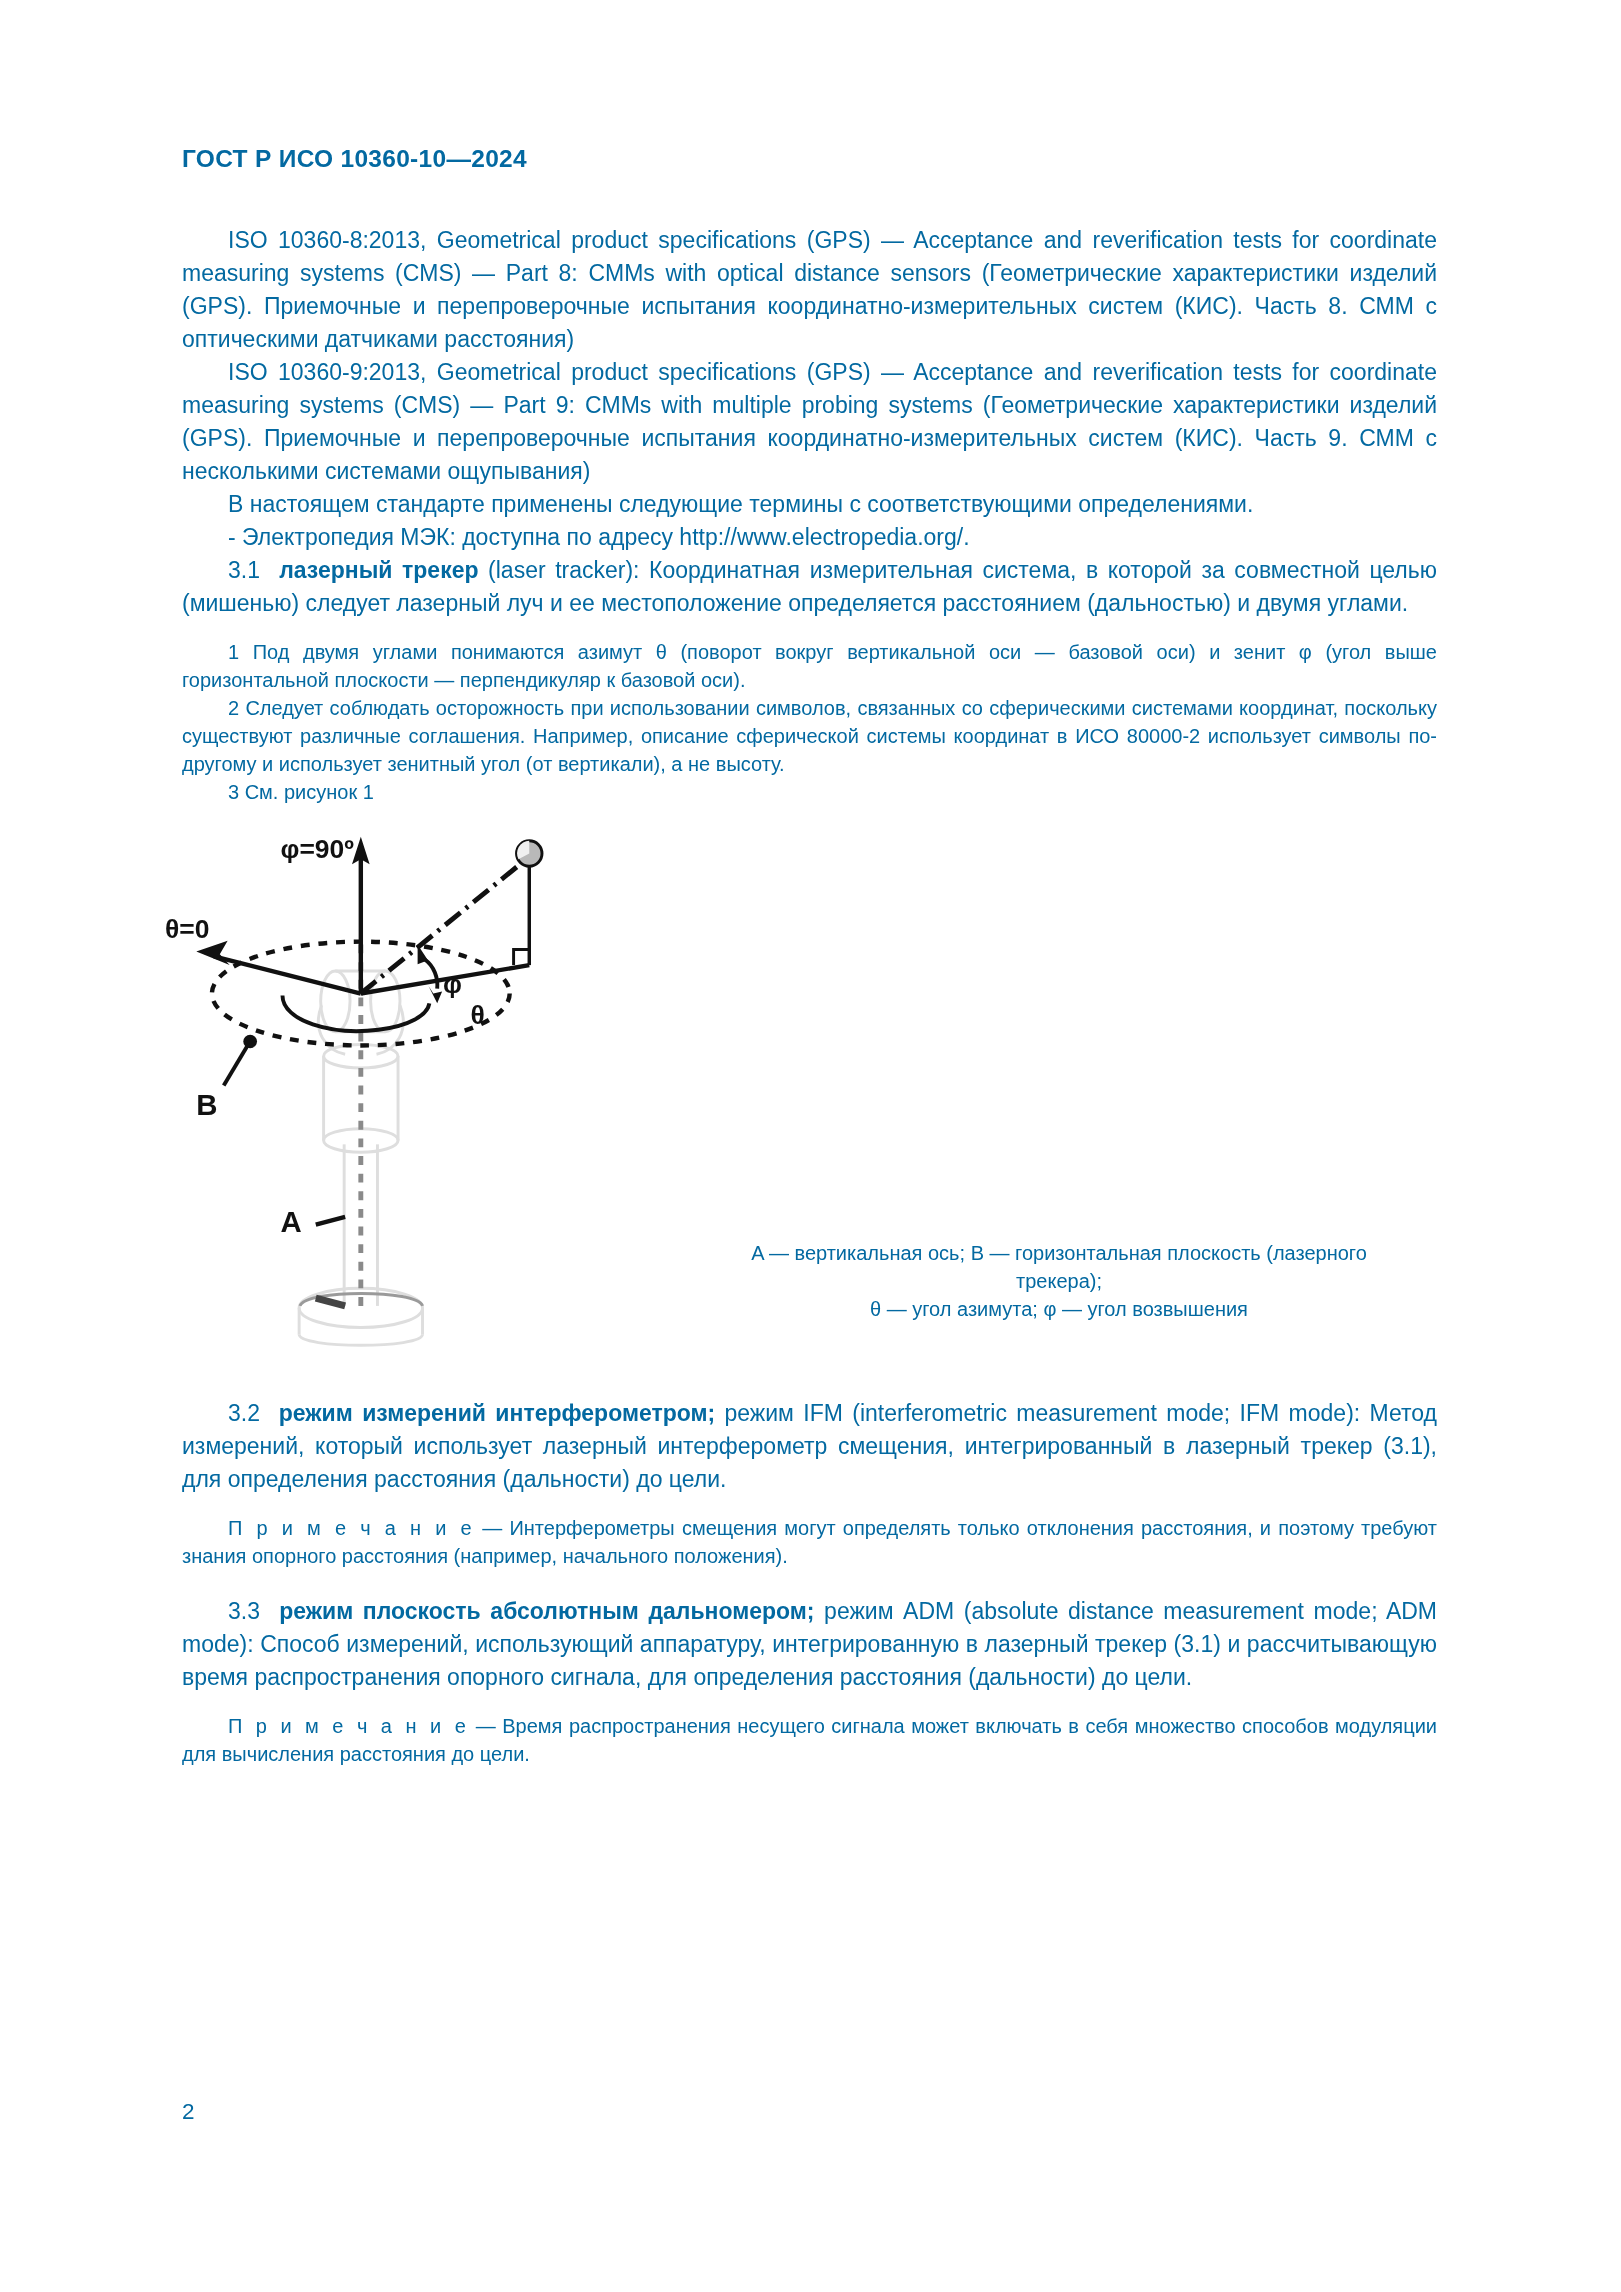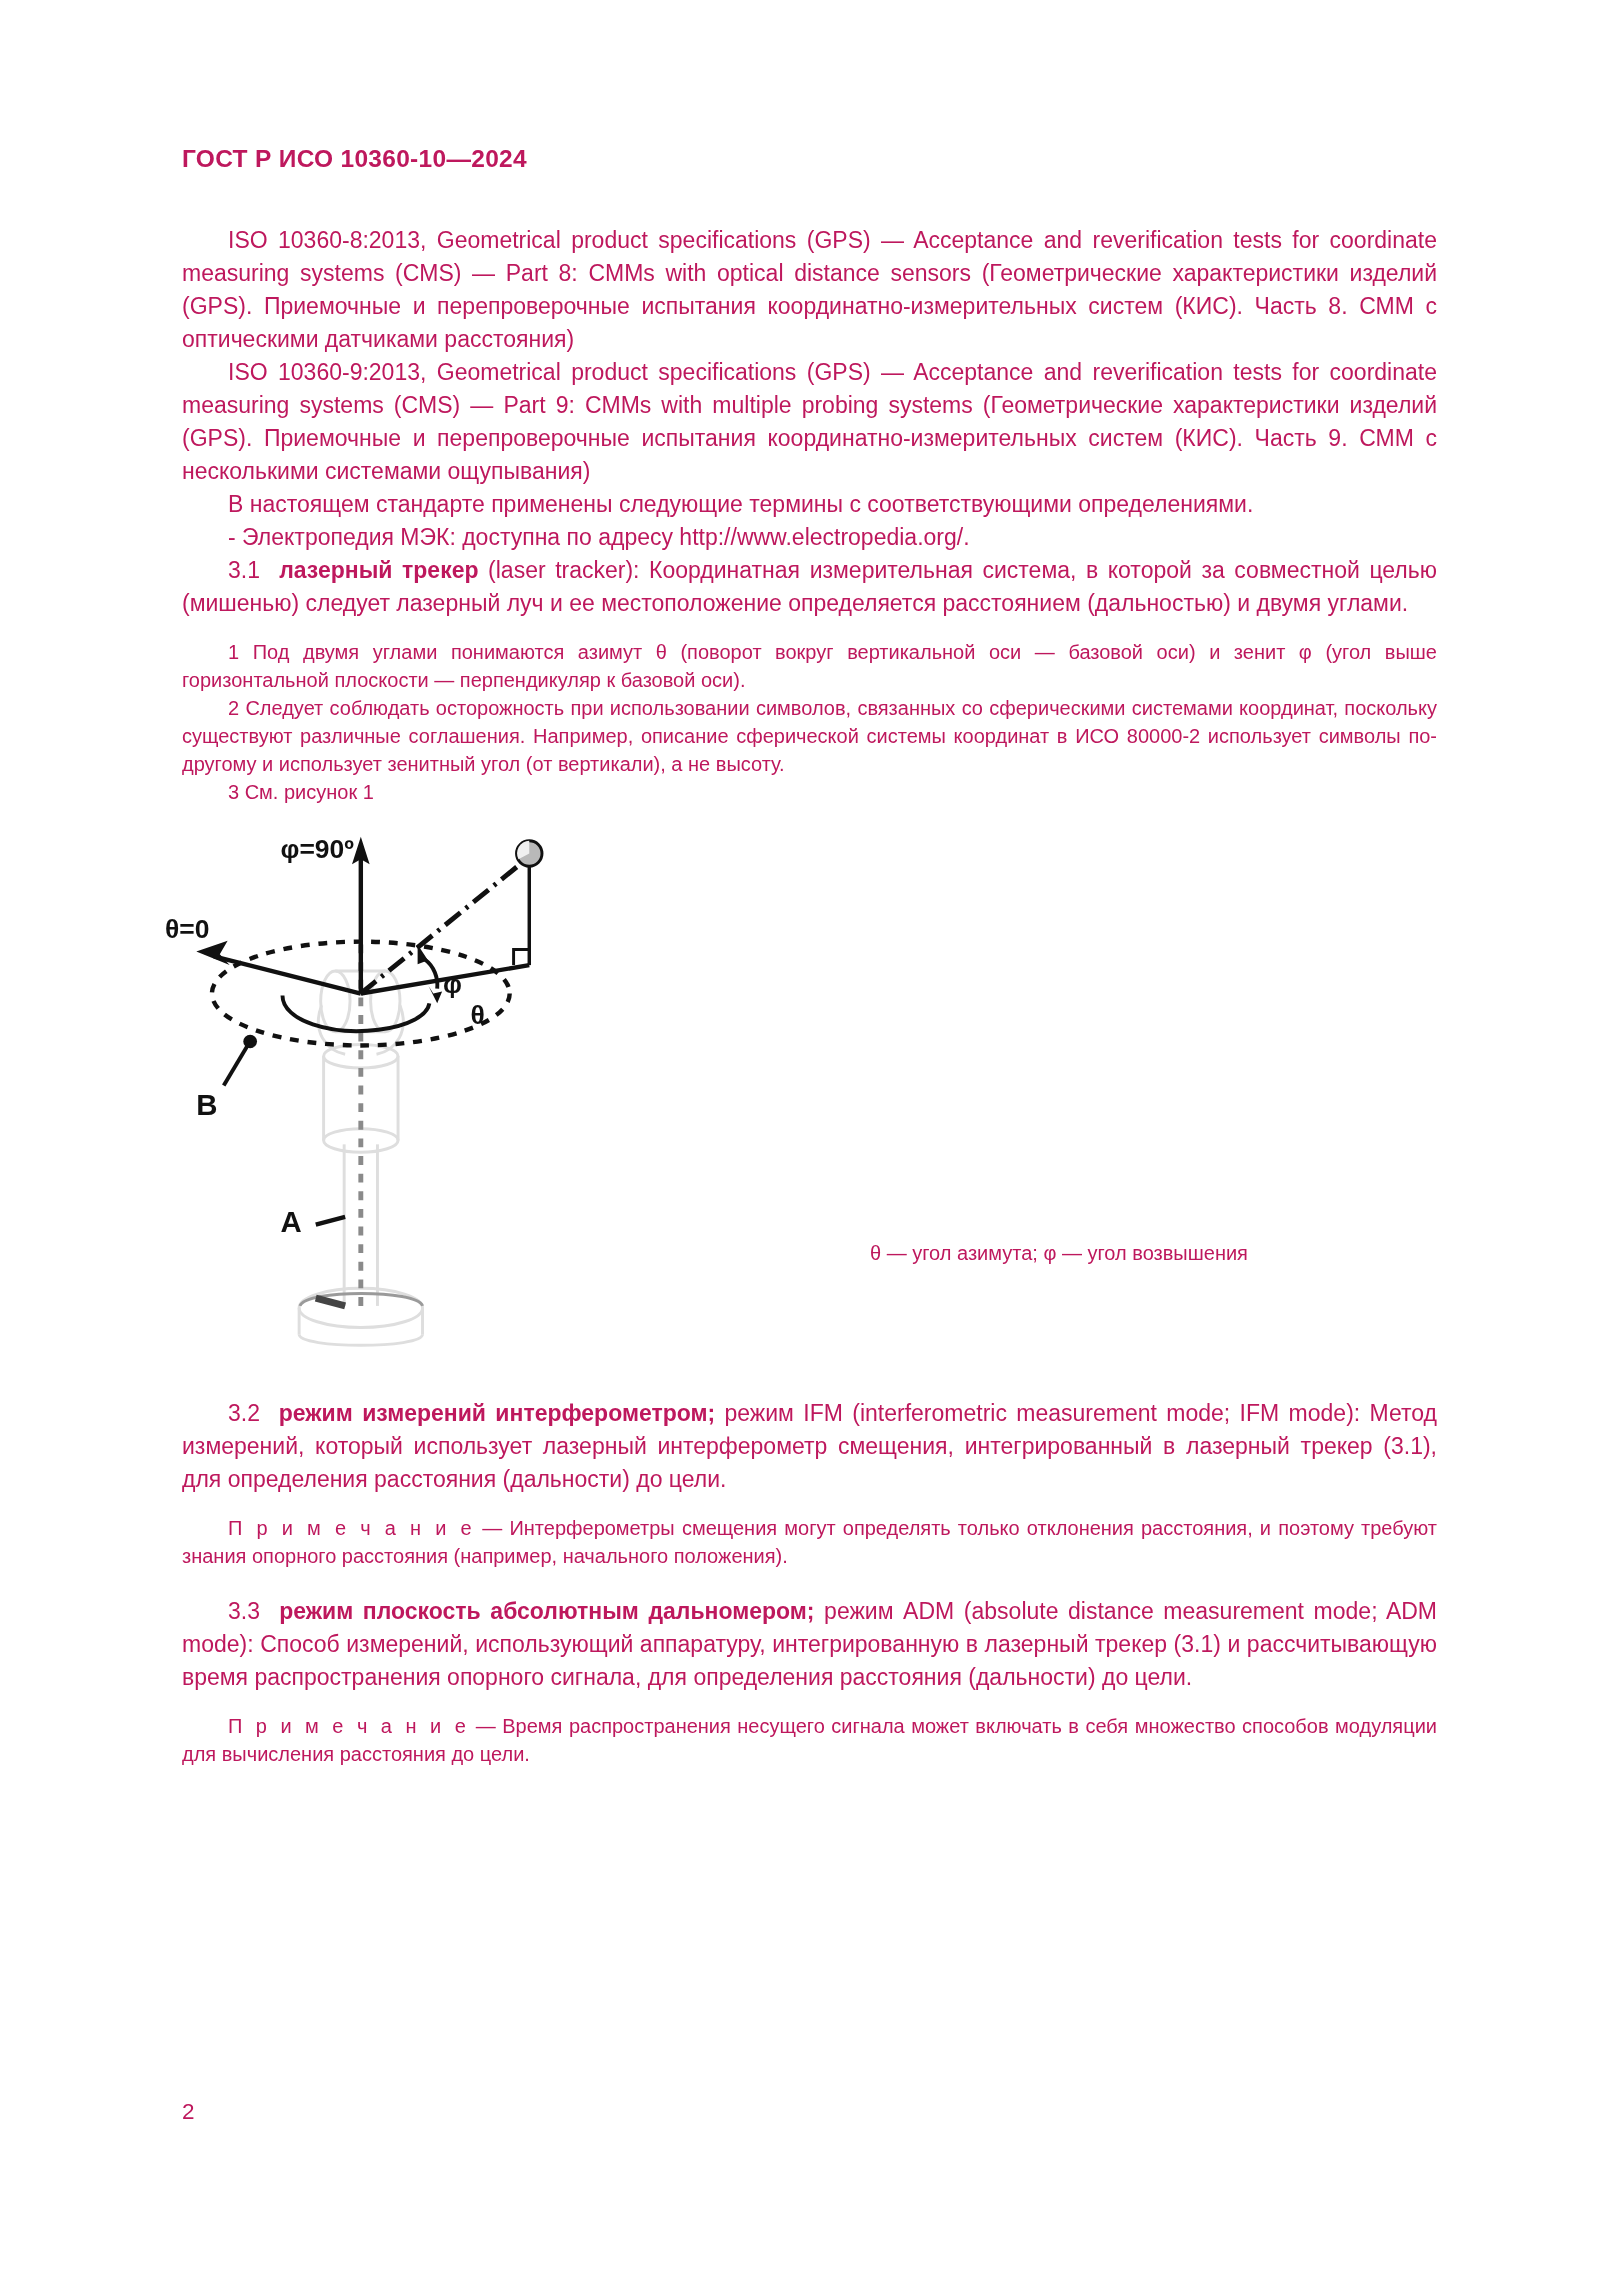--- a/index.html
+++ b/index.html
@@ -6,21 +6,21 @@
     margin: 0;
     padding: 0;
     background: #ffffff;
   }
   .page {
     position: relative;
     width: 1467px;
     height: 2293px;
     background: #ffffff;
     font-family: "Liberation Sans", sans-serif;
-    color: #be185d;
+    color: #0369a1;
     overflow: hidden;
   }
   .content {
     position: absolute;
     left: 182px;
     top: 145px;
     width: 1255px;
   }
 
   .doc-header {
@@ -202,20 +202,21 @@
 
         <text x="140" y="30" font-family="Liberation Sans, sans-serif" font-size="27" font-weight="bold" fill="#111111">φ=90º</text>
         <text x="22" y="111" font-family="Liberation Sans, sans-serif" font-size="27" font-weight="bold" fill="#111111">θ=0</text>
         <text x="306" y="167" font-family="Liberation Sans, sans-serif" font-size="27" font-weight="bold" fill="#111111">φ</text>
         <text x="334" y="199" font-family="Liberation Sans, sans-serif" font-size="27" font-weight="bold" fill="#111111">θ</text>
         <text x="54" y="292" font-family="Liberation Sans, sans-serif" font-size="30" font-weight="bold" fill="#111111">B</text>
         <text x="140" y="412" font-family="Liberation Sans, sans-serif" font-size="30" font-weight="bold" fill="#111111">A</text>
       </svg>
 
       <div class="fig-legend">
+        <div>A — вертикальная ось; B — горизонтальная плоскость (лазерного трекера);</div>
         <div>θ — угол азимута; φ — угол возвышения</div>
       </div>
 
     </div>
 
     <p class="body-par term-par">
       <span>3.2</span>&nbsp;
       <b>режим измерений интерферометром;</b><span> режим IFM (interferometric measurement mode; IFM mode): </span><span>Метод измерений, который использует лазерный интерферометр смещения, интегрированный в лазерный трекер (3.1), для определения расстояния (дальности) до цели.</span>
     </p>
 

